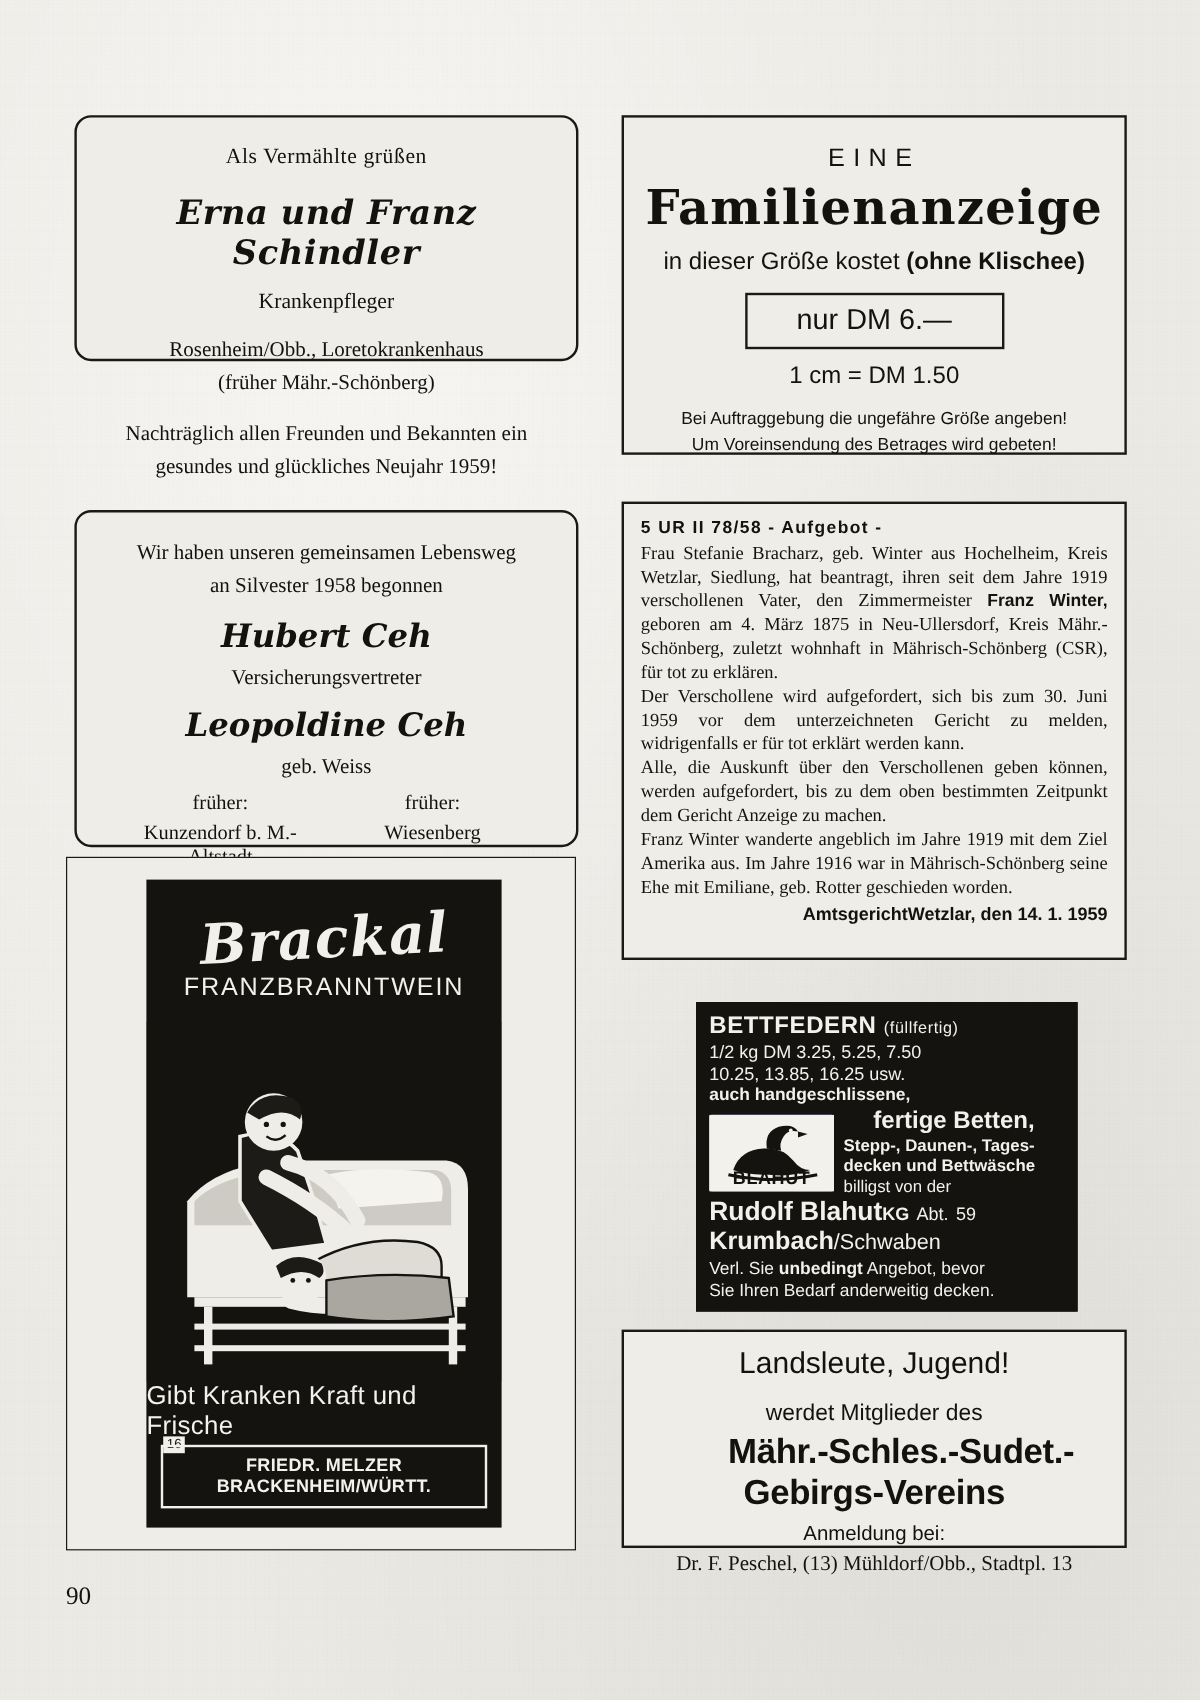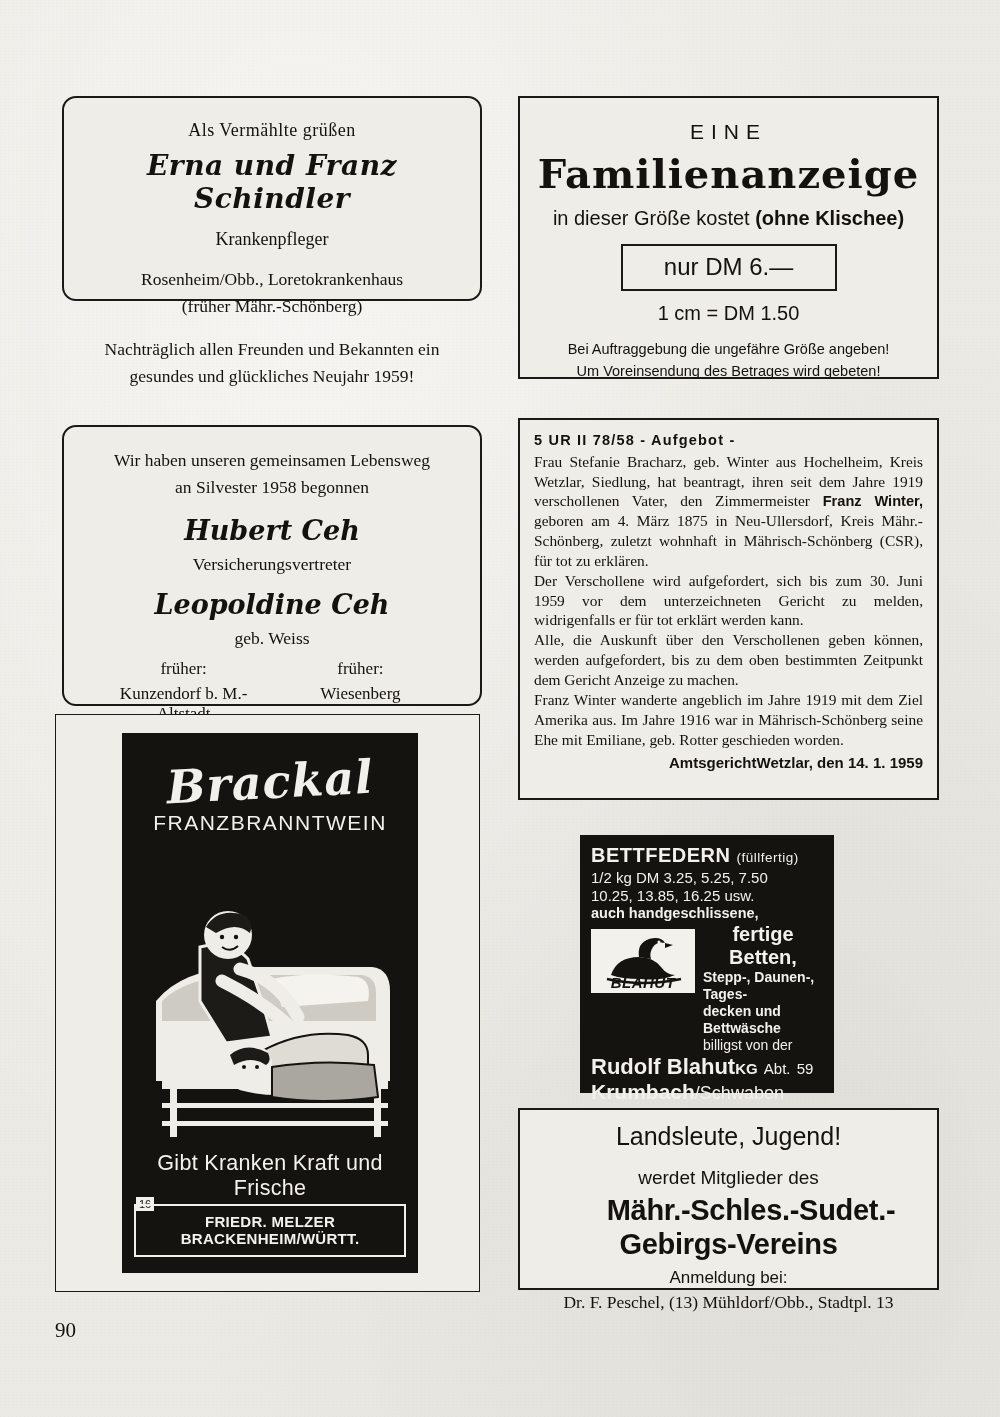--- a/index.html
+++ b/index.html
@@ -47,21 +47,21 @@
 
   
   #ad-marriage-schindler { left: 62px; top: 96px; width: 420px; height: 205px; }
   .ml-1 { font-size: 18px; letter-spacing: .5px; margin-top: 22px; }
   .script {
     font-family: "DejaVu Serif", serif;
     font-style: italic;
     font-weight: 700;
     font-size: 28px;
     letter-spacing: .5px;
-    margin-top: 8px;
+    margin-top: 20px;
   }
   .ml-small { font-size: 18px; margin-top: 14px; }
   .ml-body { font-size: 17.5px; line-height: 1.55; margin-top: 16px; }
 
   
   #ad-familienanzeige-price { left: 518px; top: 96px; width: 421px; height: 283px; }
   .fa-eine {
     font-family: "Liberation Sans", sans-serif;
     font-size: 21px;
     letter-spacing: 7px;
@@ -181,21 +181,20 @@
     left: 0; top: 118px;
     width: 296px; height: 300px;
   }
   .brk-claim {
     position: absolute;
     left: 0; right: 0;
     top: 418px;
     font-family: "Liberation Sans", sans-serif;
     color: #f4f2ec;
     font-size: 21.5px;
-    text-align: center;
     letter-spacing: .3px;
   }
   .brk-footer {
     position: absolute;
     left: 12px; right: 12px; bottom: 16px;
     border: 2px solid #f2f0ea;
     color: #f4f2ec;
     font-family: "Liberation Sans", sans-serif;
     font-weight: 700;
     font-size: 15px;
@@ -207,21 +206,21 @@
     position: absolute;
     left: 14px; bottom: 62px;
     background: #f2f0ea;
     color: #151310;
     font-family: "Liberation Sans", sans-serif;
     font-size: 11px;
     padding: 1px 3px;
   }
 
   
-  #ad-bettfedern { left: 580px; top: 835px; width: 254px; height: 258px; background: #151310; border: 3px solid #151310; }
+  #ad-bettfedern { left: 580px; top: 835px; width: 318px; height: 258px; background: #151310; border: 3px solid #151310; }
   .bf {
     position: absolute;
     inset: 0;
     color: #f3f1eb;
     font-family: "Liberation Sans", sans-serif;
     padding: 6px 8px;
     box-sizing: border-box;
   }
   .bf-title { font-size: 20px; font-weight: 700; letter-spacing: .5px; }
   .bf-title .small { font-size: 13.5px; font-weight: 400; }
@@ -240,21 +239,20 @@
   .bf-city .sw { font-size: 18px; font-weight: 400; }
   .bf-foot { font-size: 14.5px; line-height: 1.25; margin-top: 2px; }
   .bf-foot b { font-weight: 700; }
   .swanbox {
     background: #c4b5fd;
     color: #151310;
     width: 104px;
     height: 64px;
     position: relative;
     border-radius: 2px;
-    font-style: italic;
   }
   .swanlabel {
     position: absolute;
     bottom: 2px; left: 0; right: 0;
     text-align: center;
     font-size: 15px;
     font-weight: 700;
     letter-spacing: .5px;
   }
 

